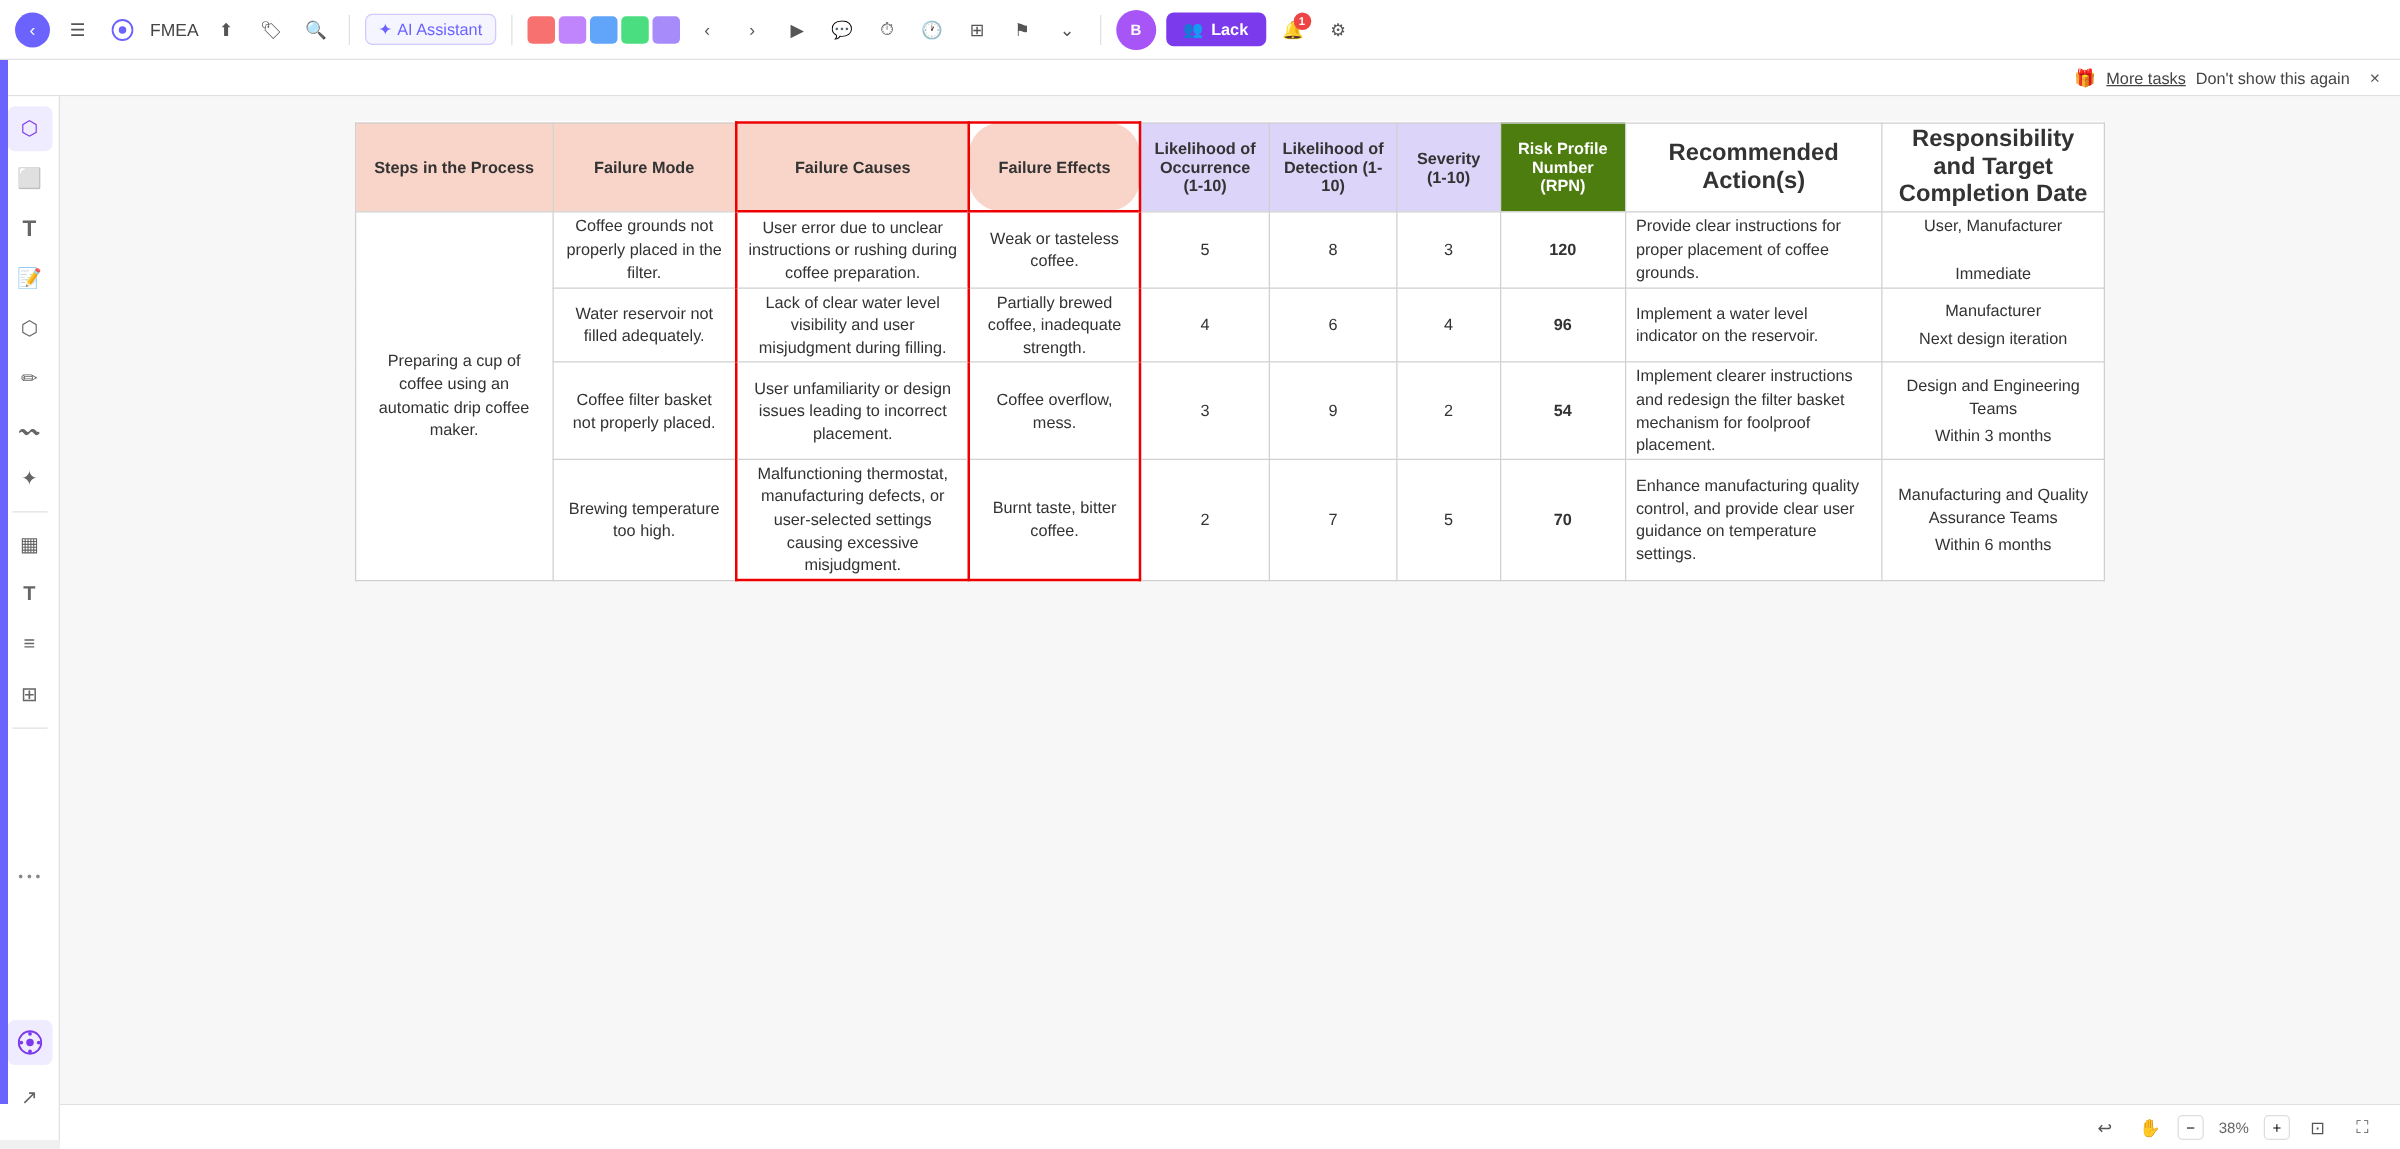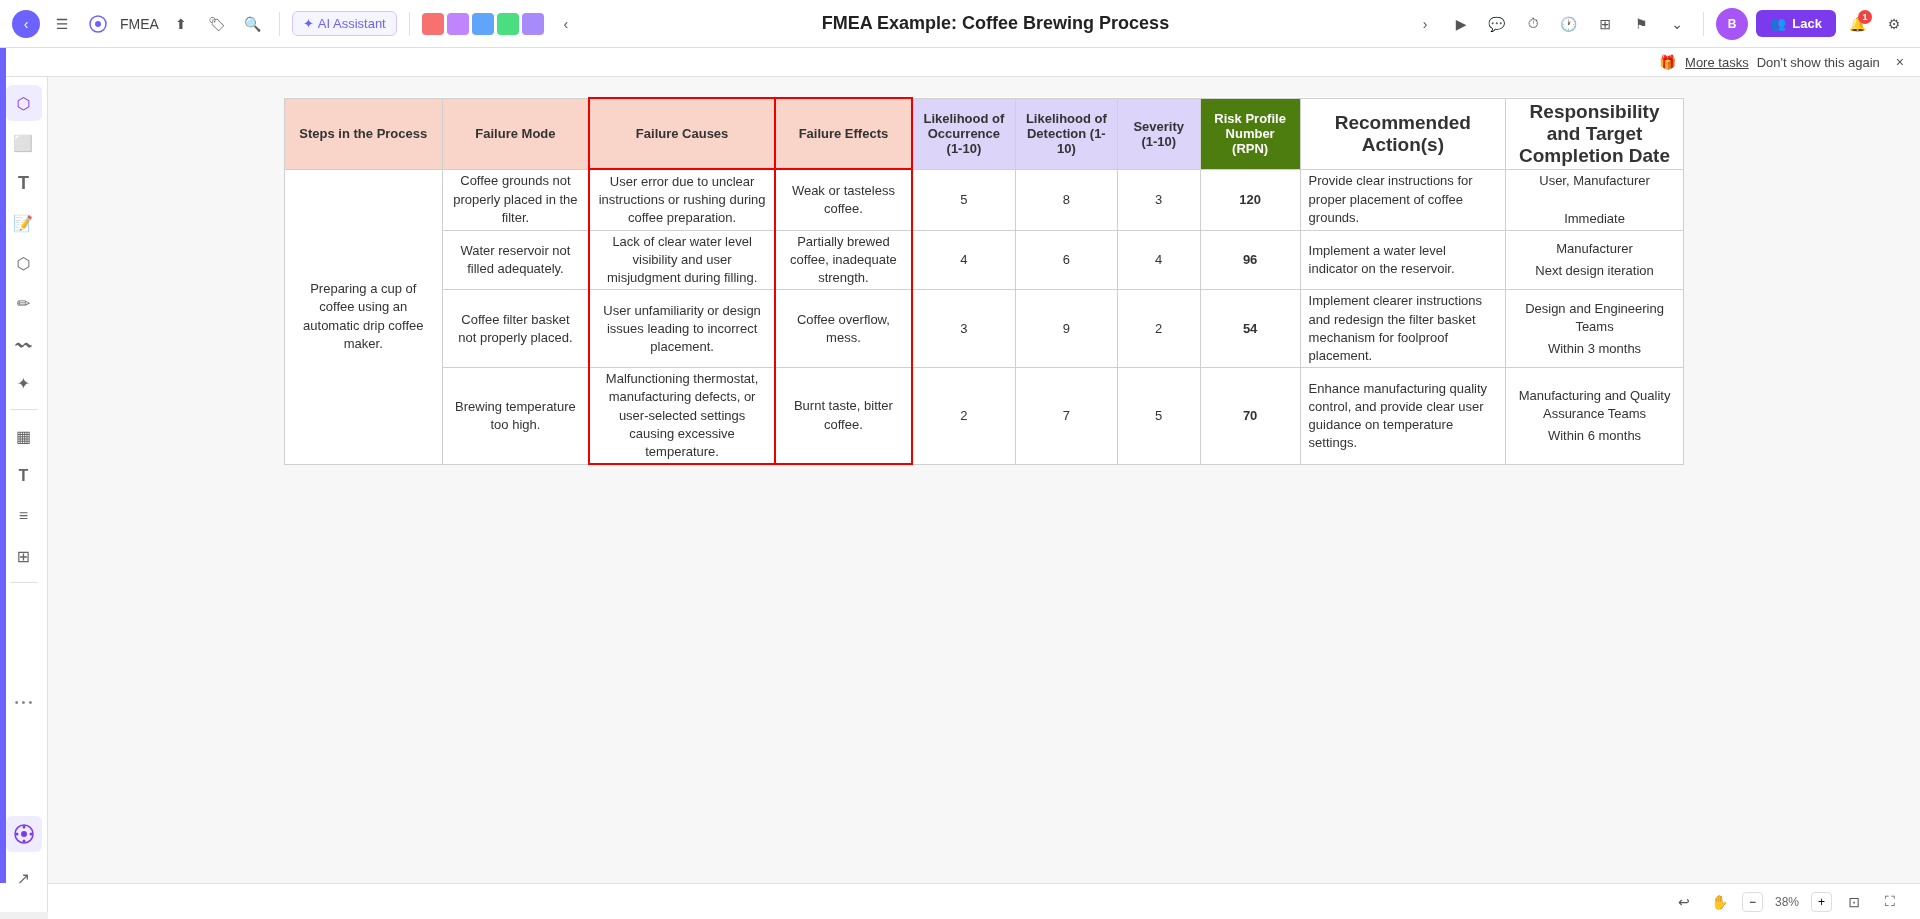--- a/index.html
+++ b/index.html
@@ -107,23 +107,20 @@
     </button>
     <div class="separator"></div>
     <div class="color-dots">
       <div class="color-dot" style="background:#f87171;"></div>
       <div class="color-dot" style="background:#c084fc;"></div>
       <div class="color-dot" style="background:#60a5fa;"></div>
       <div class="color-dot" style="background:#4ade80;"></div>
       <div class="color-dot" style="background:#a78bfa;"></div>
     </div>
     <button class="icon-btn">‹</button>
-  </div>
-  <div class="topbar-center">
-    <span>FMEA Example: Coffee Brewing Process</span>
   </div>
   <div class="topbar-right">
     <button class="icon-btn">›</button>
     <button class="icon-btn">▶</button>
     <button class="icon-btn">💬</button>
     <button class="icon-btn">⏱</button>
     <button class="icon-btn">🕐</button>
     <button class="icon-btn">⊞</button>
     <button class="icon-btn">⚑</button>
     <button class="icon-btn">⌄</button>
@@ -182,21 +179,21 @@
   </div>
 
   <div class="content">
     <div class="fmea-container">
       <table>
         <thead>
           <tr>
             <th class="th-pink" style="min-width:130px;">Steps in the Process</th>
             <th class="th-pink" style="min-width:130px;">Failure Mode</th>
             <th class="th-pink col-highlighted-top" style="min-width:130px;">Failure Causes</th>
-            <th class="th-pink col-highlighted-top" style="min-width:120px;">Failure Effects</th>
+            <th class="th-pink col-highlighted-top" style="min-width:120px;border-radius:26px;">Failure Effects</th>
             <th class="th-lavender" style="min-width:90px;">Likelihood of Occurrence (1-10)</th>
             <th class="th-lavender" style="min-width:90px;">Likelihood of Detection (1-10)</th>
             <th class="th-lavender" style="min-width:80px;">Severity (1-10)</th>
             <th class="th-purple" style="min-width:90px;">Risk Profile Number (RPN)</th>
             <th class="th-white" style="min-width:160px;">Recommended Action(s)</th>
             <th class="th-white" style="min-width:150px;">Responsibility and Target Completion Date</th>
           </tr>
         </thead>
         <tbody id="table-body">
         <tr>
@@ -237,21 +234,21 @@
               <td>2</td>
               <td style="font-weight: 700;">54</td>
               <td style="text-align: left;">Implement clearer instructions and redesign the filter basket mechanism for foolproof placement.</td>
               <td>
                 <div>Design and Engineering Teams</div>
                 <div style="margin-top:4px;">Within 3 months</div>
               </td>
             </tr>
             <tr>
               <td>Brewing temperature too high.</td>
-              <td class="col-highlighted-mid" style="border-bottom: 2px solid rgb(238, 0, 0);">Malfunctioning thermostat, manufacturing defects, or user-selected settings causing excessive temperature.</td>
+              <td class="col-highlighted-mid" style="border-bottom: 2px solid rgb(238, 0, 0);">Malfunctioning thermostat, manufacturing defects, or user-selected settings causing excessive misjudgment.</td>
               <td class="col-highlighted-mid" style="border-bottom: 2px solid rgb(238, 0, 0);">Burnt taste, bitter coffee.</td>
               <td>2</td>
               <td>7</td>
               <td>5</td>
               <td style="font-weight: 700;">70</td>
               <td style="text-align: left;">Enhance manufacturing quality control, and provide clear user guidance on temperature settings.</td>
               <td>
                 <div>Manufacturing and Quality Assurance Teams</div>
                 <div style="margin-top:4px;">Within 6 months</div>
               </td>

